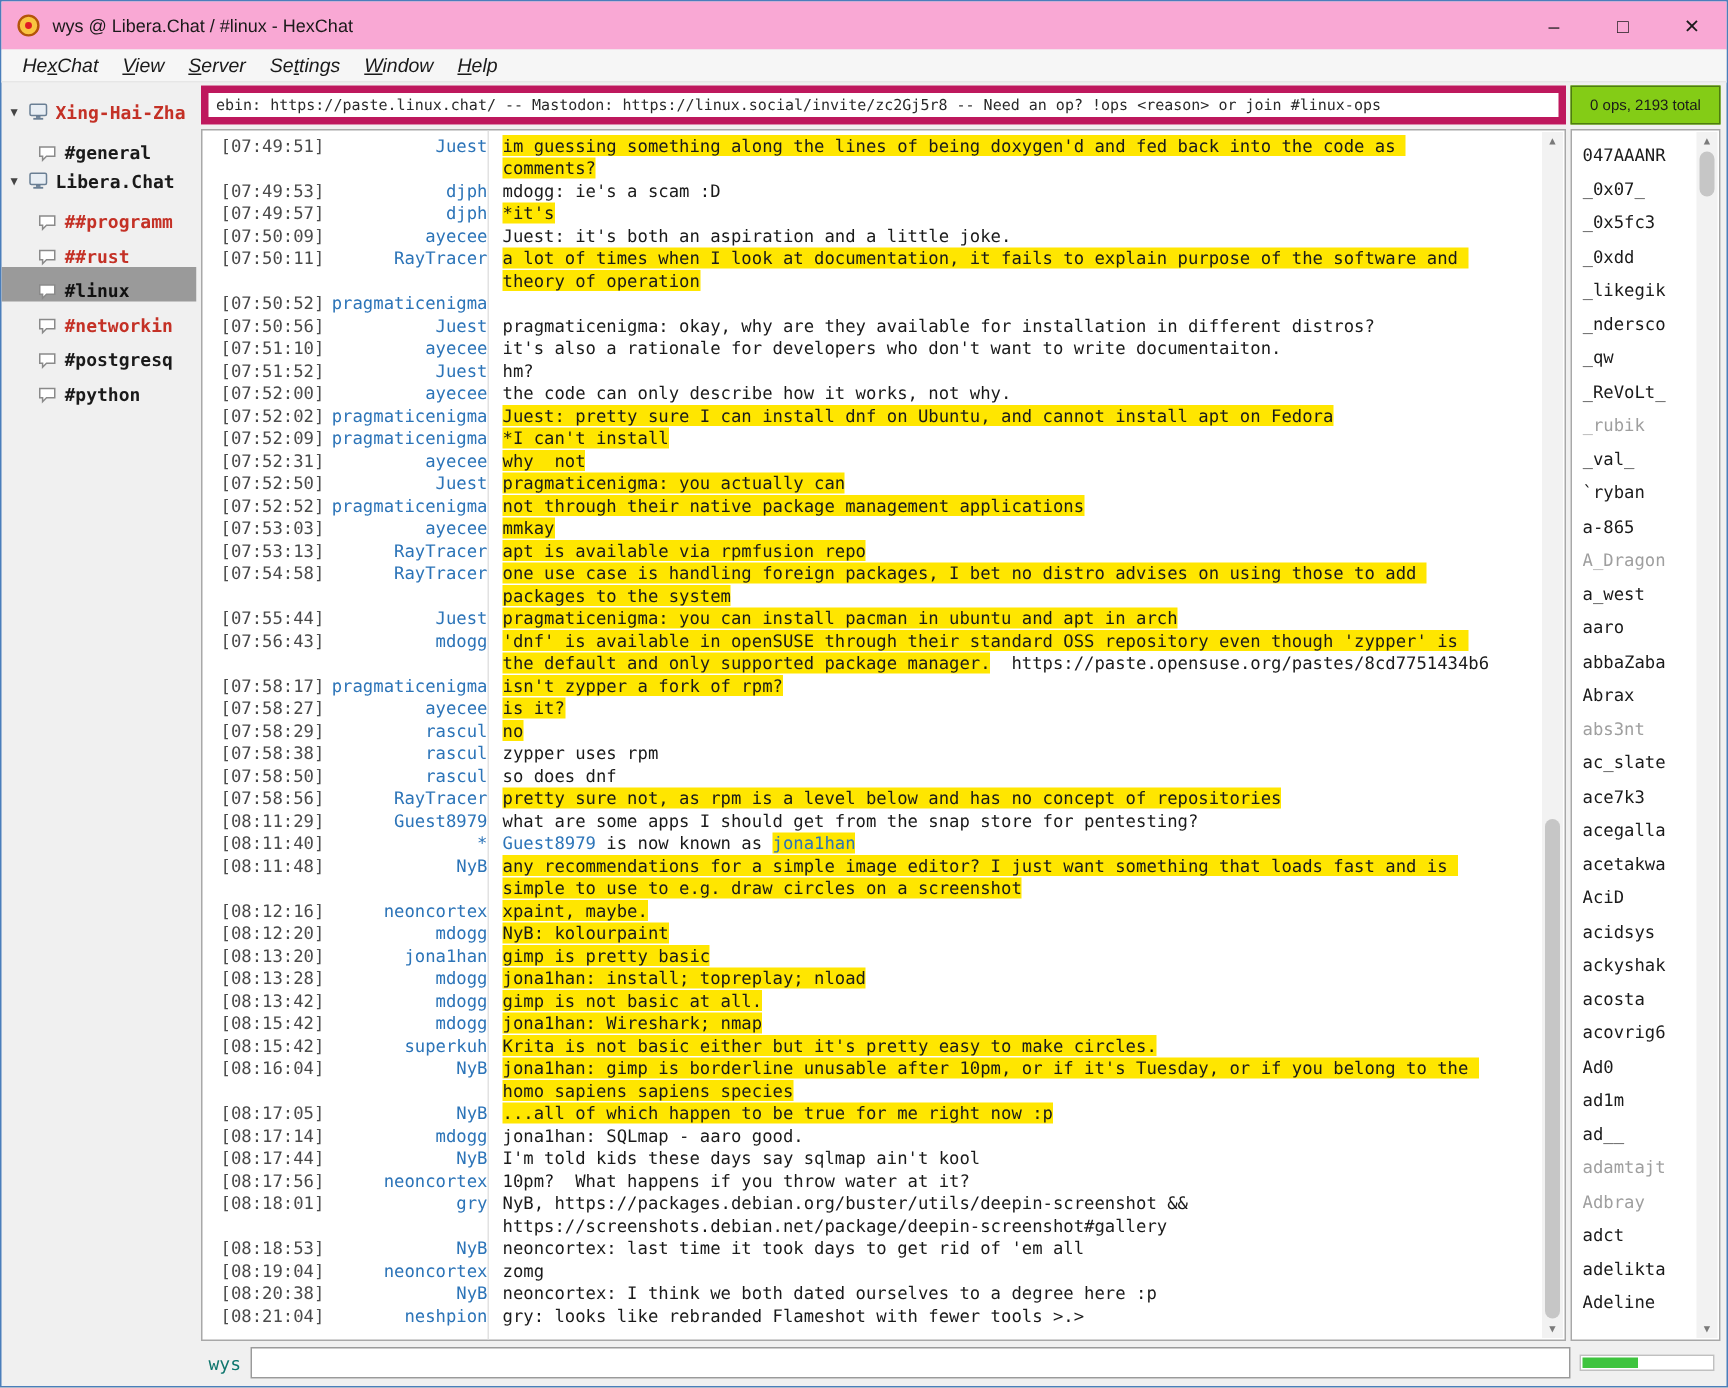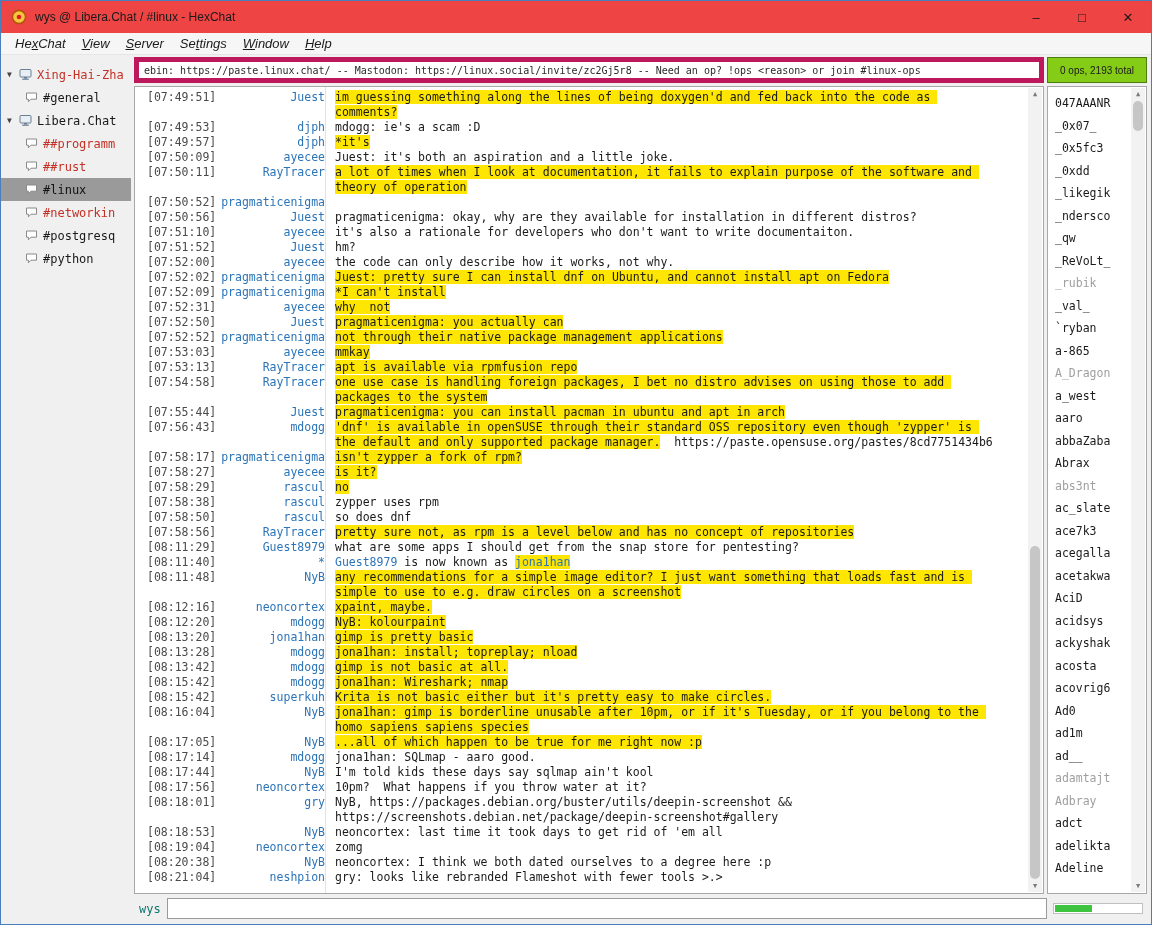--- a/index.html
+++ b/index.html
@@ -3,47 +3,47 @@
 <meta charset="utf-8">
 <style>
   * { margin:0; padding:0; box-sizing:border-box; }
   html,body { width:1152px; height:925px; overflow:hidden; background:#8a8a8a;
               font-family:"Liberation Sans", sans-serif; }
   .window { width:1152px; height:925px; display:flex; flex-direction:column;
             background:#f0f0f0; border:1px solid var(--accent-border,#4a7ebb); }
 
   
   .titlebar { height:32px; flex:0 0 auto; display:flex; align-items:center;
-              background:#ef4444; padding-left:10px; gap:8px; }
+              background:#f9a8d4; padding-left:10px; gap:8px; }
   .titlebar .title { flex:1; font-size:12px; color:#1a1a1a; }
   .win-btns { display:flex; height:100%; }
   .win-btn { width:46px; display:flex; align-items:center; justify-content:center;
              font-size:13px; color:#1a1a1a; cursor:default; }
 
   
   .menubar { height:22px; flex:0 0 auto; display:flex; align-items:center;
              background:#f6f6f6; padding-left:6px; border-bottom:1px solid #e6e6e6;font-style:italic; }
   .menu-item { font-size:13px; color:#1a1a1a; padding:2px 8px; white-space:nowrap; }
 
   
   .main { flex:1; min-height:0; display:grid;
           grid-template-columns:130px 1fr 100px; grid-template-rows:26px 1fr;
           gap:3px 3px; padding:2px 4px 2px 0; }
 
   
   .treepanel { grid-row:1/3; grid-column:1; padding-top:6px; overflow:hidden;
                font-family:"DejaVu Sans Mono", monospace; font-size:12px; }
   .tree-item { display:flex; align-items:center; height:23px; padding-left:6px;
                color:#1a1a1a; white-space:nowrap; overflow:hidden; }
-  .tree-item.channel { padding-left:24px; }
+  .tree-item.channel { padding-left:24px;align-items:flex-end; }
   .tree-item.hilight { color:var(--tree-red,#c43126); }
   .tree-item.selected { background:var(--selected-bg,#9a9a9a); color:#111; }
   .expander { width:12px; font-size:8px; color:#444; flex:0 0 auto; }
   .tree-icon { margin-right:5px; flex:0 0 auto; }
-  .tree-label { overflow:hidden; text-overflow:clip; }
+  .tree-label { overflow:hidden; text-overflow:clip;font-weight:bold; }
 
   
   .topicbar { grid-row:1; grid-column:2; background:#fff; border:5px solid #be185d;
               display:flex; align-items:center; padding:0 5px; white-space:nowrap;
               overflow:hidden; font-family:"DejaVu Sans Mono", monospace;
               font-size:10px; color:#2a2a2a; }
   .opsbox { grid-row:1; grid-column:3; background:#84cc16; border:1px solid #4d7c0f;
             display:flex; align-items:center; justify-content:center;
             font-size:10px; color:#1a1a1a; white-space:nowrap; overflow:hidden; }
 

